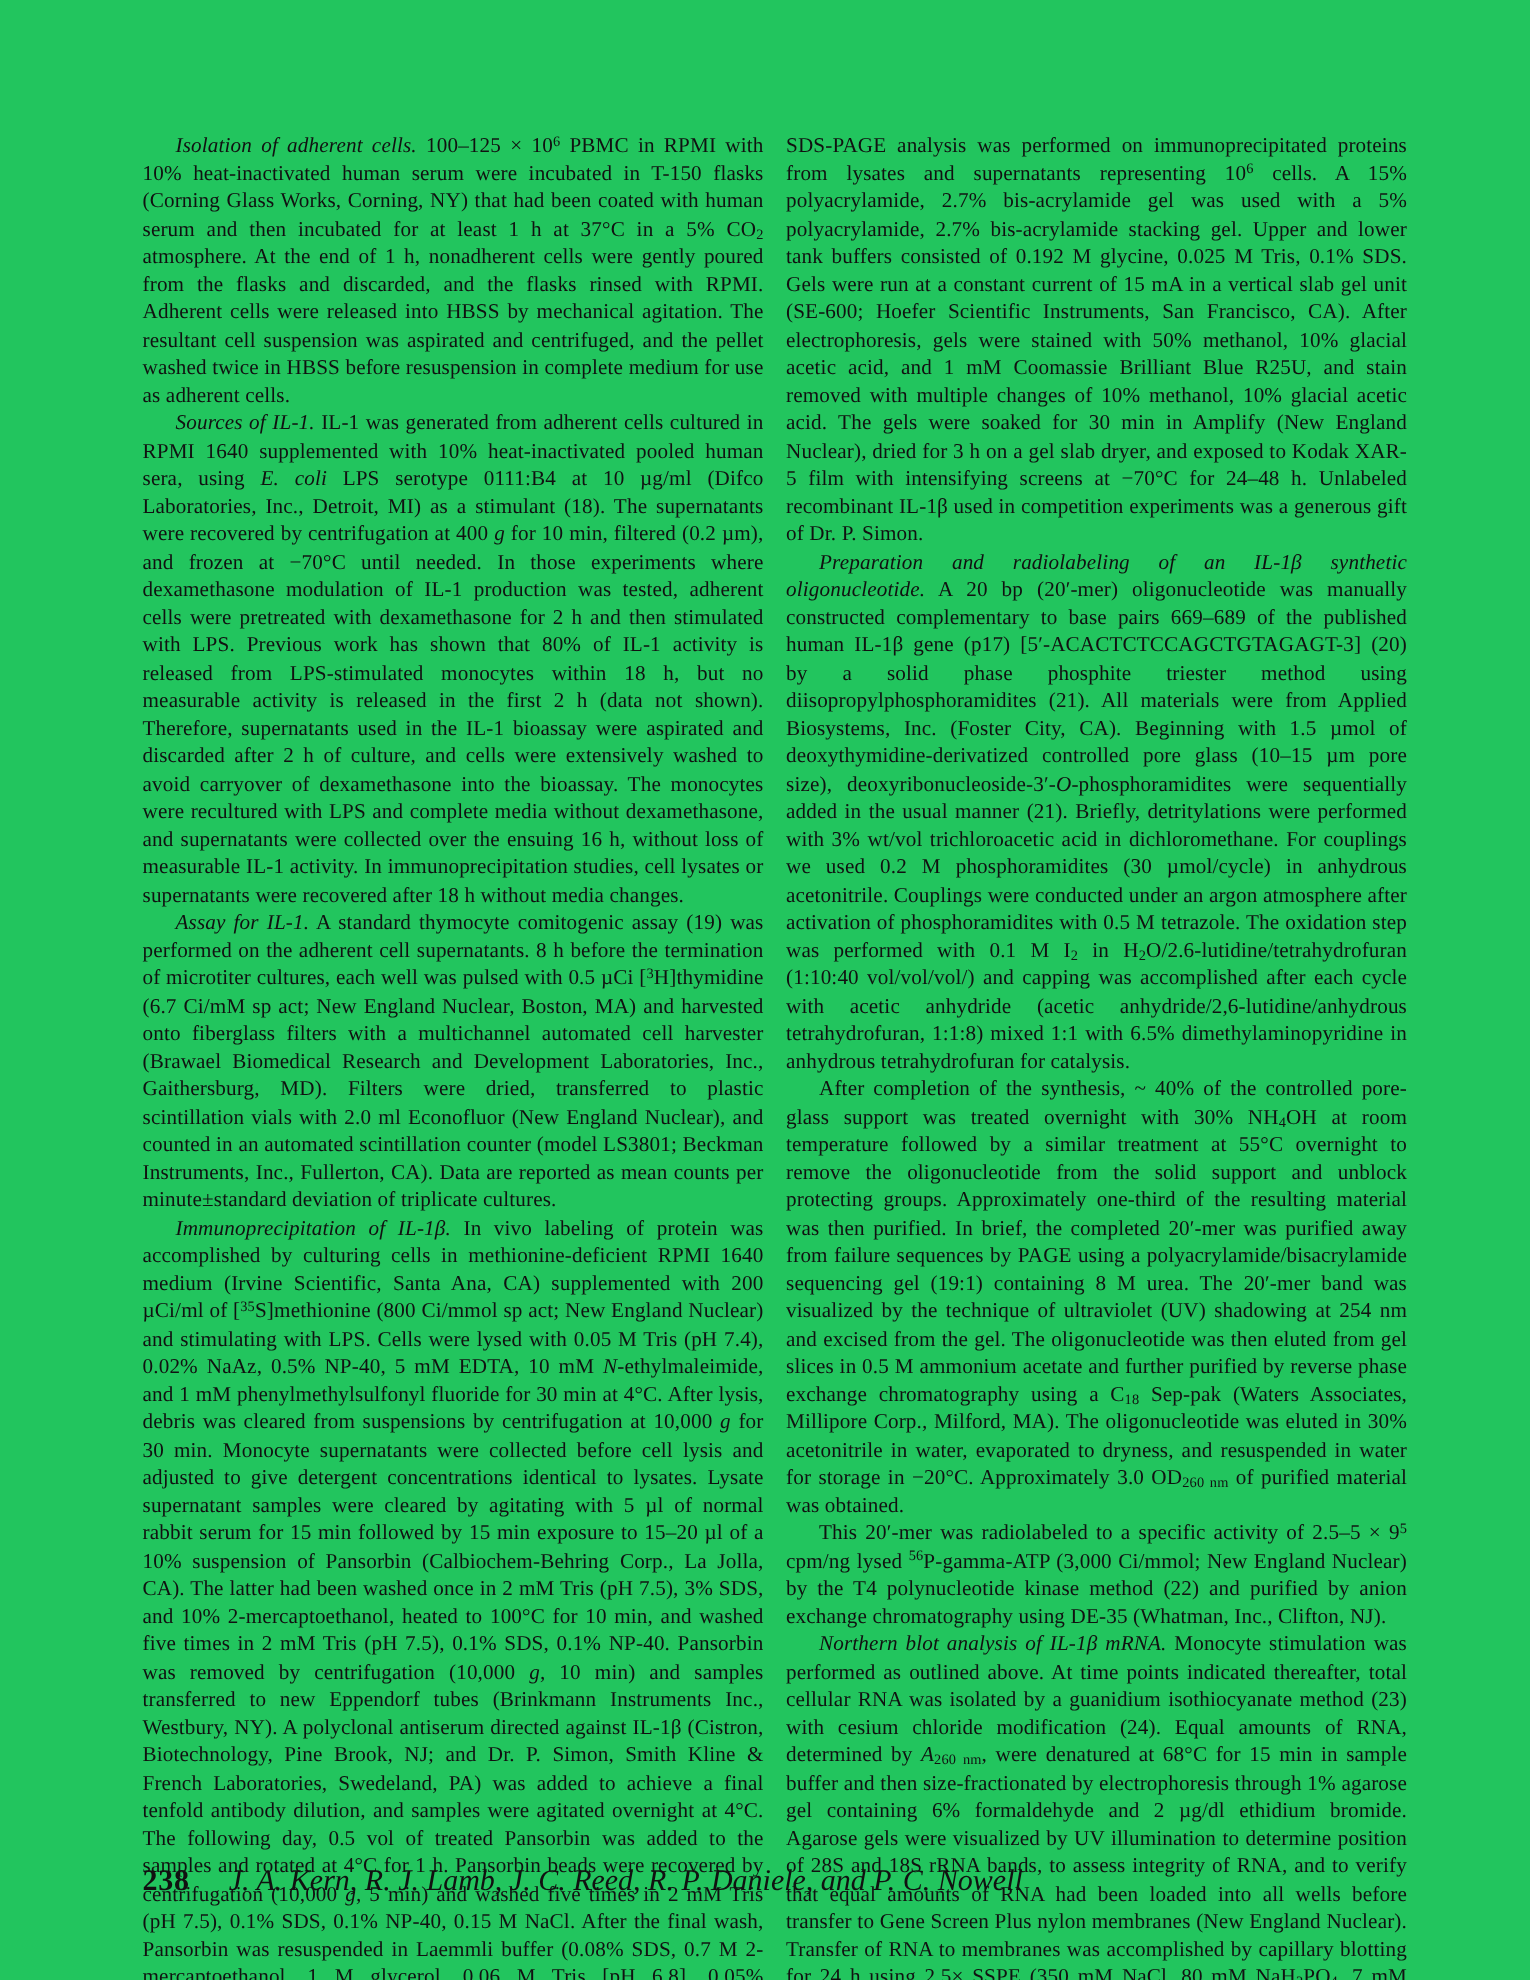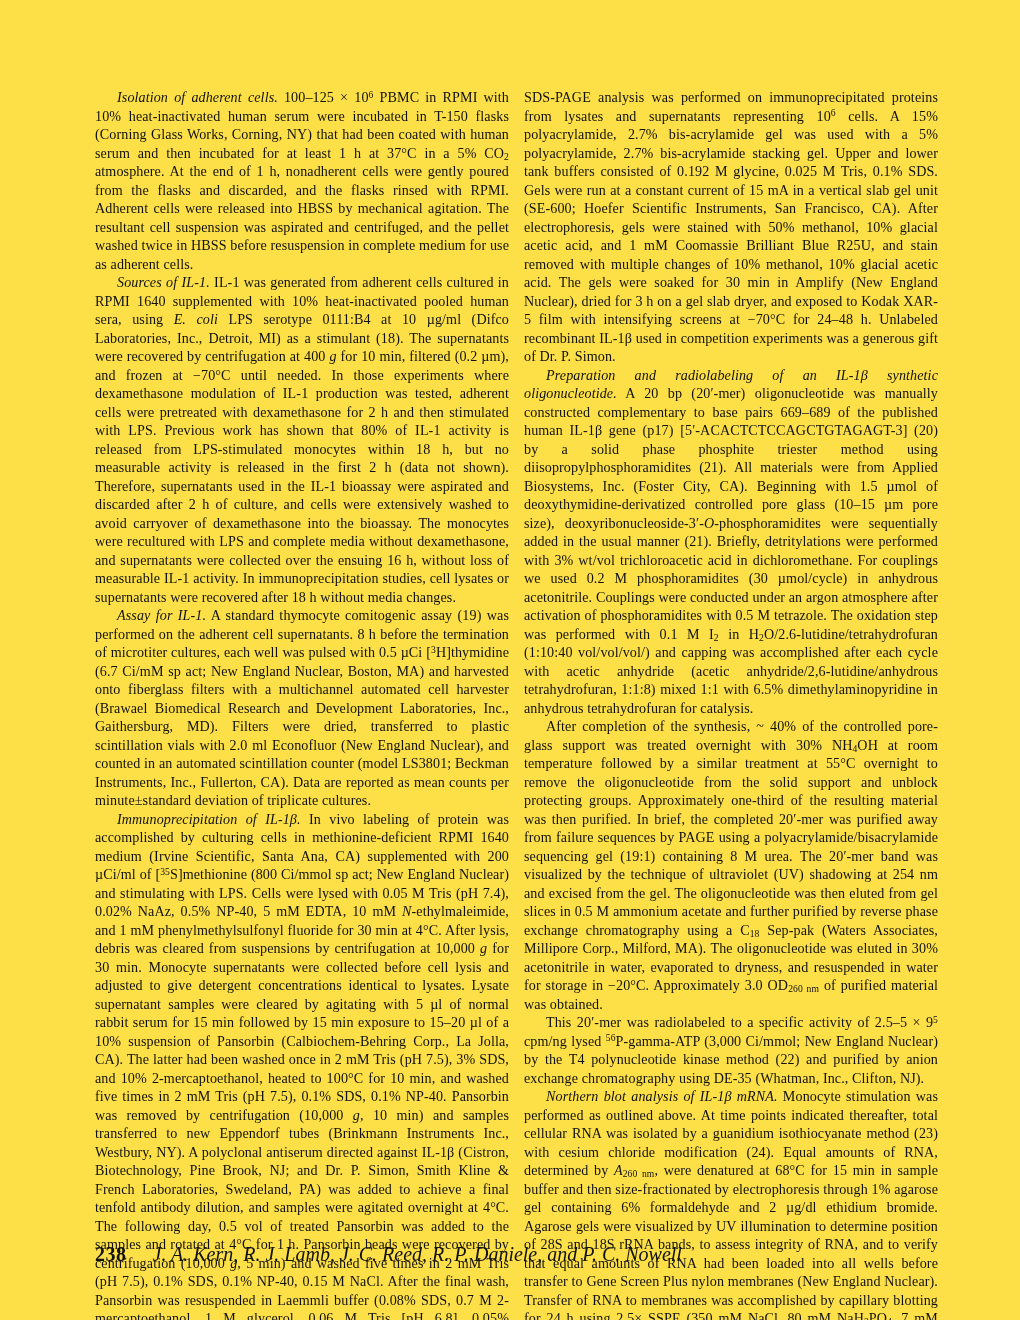--- a/index.html
+++ b/index.html
@@ -4,21 +4,21 @@
 <style>
   html, body {
     margin: 0;
     padding: 0;
     background: #ffffff;
   }
   #page {
     position: relative;
     width: 1020px;
     height: 1320px;
-    background: #fde047;
+    background: #22c55e;
     overflow: hidden;
     font-family: "Liberation Serif", "DejaVu Serif", serif;
     color: #111111;
   }
   .column {
     position: absolute;
     top: 88px;
     width: 414px;
     font-size: 14.1px;
     line-height: 18.5px;

